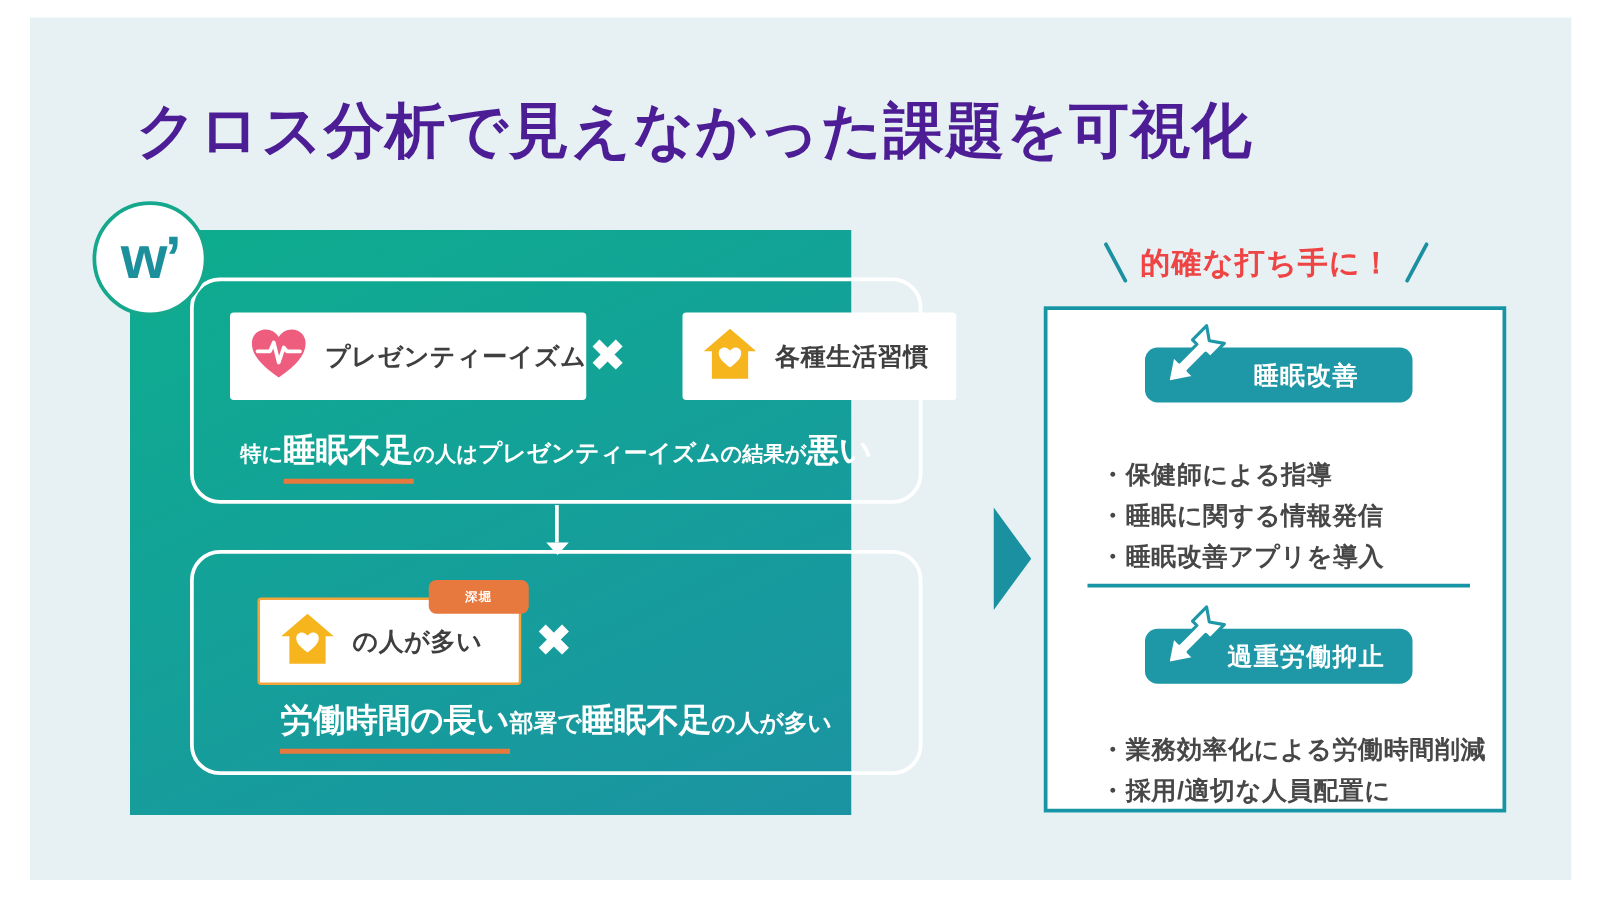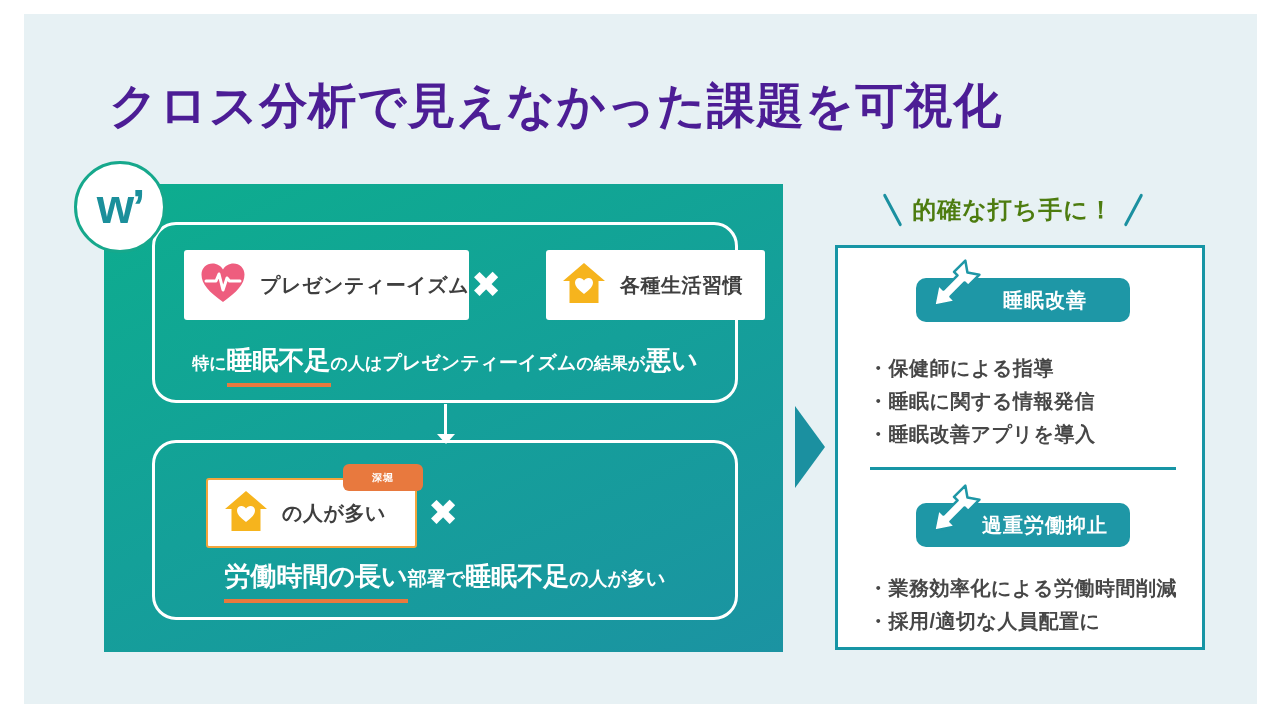--- a/index.html
+++ b/index.html
@@ -10,21 +10,21 @@
   }
   .bg-panel { position:absolute; left:24px; top:14px; width:1233px; height:690px; background:#e7f1f4; }
 
   .title {
     position:absolute; left:0; top:50px; width:1111px; text-align:center;
     font-size:48px; font-weight:bold; color:#4c1d95; letter-spacing:1px; line-height:1;
   }
 
   
   .main-panel {
-    position:absolute; left:104px; top:184px; width:679px; height:468px;
+    position:absolute; left:104px; top:184px; width:577px; height:468px;
     background:linear-gradient(155deg,#0dad8e 0%,#14a099 50%,#1b93a2 100%);
   }
   .logo-circle {
     position:absolute; left:74px; top:161px; width:86px; height:86px;
     background:#fff; border:3px solid #16a88c; border-radius:50%;
     display:flex; align-items:center; justify-content:center;
     font-size:48px; font-weight:bold; color:#1b8f9b; letter-spacing:-2px; line-height:1;
     z-index:3;
   }
   .rbox {
@@ -76,42 +76,42 @@
     position:absolute; left:795px; top:406px; width:0; height:0;
     border-top:41px solid transparent; border-bottom:41px solid transparent;
     border-left:30px solid #1b90a0;
   }
 
   
   .action-note {
     position:absolute; left:860px; top:190px; width:306px; height:40px;
     display:flex; align-items:center; justify-content:center; gap:18px;
   }
-  .action-note .note-text { font-size:24px; font-weight:bold; color:#4d7c0f; letter-spacing:1px; white-space:nowrap; }
+  .action-note .note-text { font-size:24px; font-weight:bold; color:#ef4444; letter-spacing:1px; white-space:nowrap; }
   .slash { width:3px; height:36px; background:#1b90a0; border-radius:2px; }
   .slash-left  { transform:rotate(-28deg); }
   .slash-right { transform:rotate(28deg); }
 
   .solution-box {
     position:absolute; left:835px; top:245px; width:370px; height:405px;
     background:#fff; border:3px solid #1795a5; box-sizing:border-box;
   }
   .sol-badge {
     position:absolute; left:78px; width:214px; height:44px;
     background:#1e97a6; border-radius:10px; color:#fff; font-size:20px; font-weight:bold;
     display:flex; align-items:center; justify-content:center; box-sizing:border-box;
     padding-left:44px; letter-spacing:1px; white-space:nowrap;
   }
   .sol-badge.b1 { top:30px; }
   .sol-badge.b2 { top:255px; }
   .badge-arrow { position:absolute; width:64px; height:64px; z-index:2; }
   .badge-arrow.a1 { left:84px; top:6px; }
   .badge-arrow.a2 { left:84px; top:231px; }
   .bullets {
-    position:absolute; left:26px; margin:4px; padding:0; list-style:none;
+    position:absolute; left:26px; margin:16px; padding:0; list-style:none;
     font-size:20px; font-weight:600; color:#474747; line-height:33px; letter-spacing:0.5px; white-space:nowrap;
   }
   .bullets.l1 { top:100px; }
   .bullets.l2 { top:320px; }
   .divider { position:absolute; left:32px; top:219px; width:306px; height:2.5px; background:#1795a5; }
 
   .icon { flex:0 0 auto; }
 </style>
 </head>
 <body>

